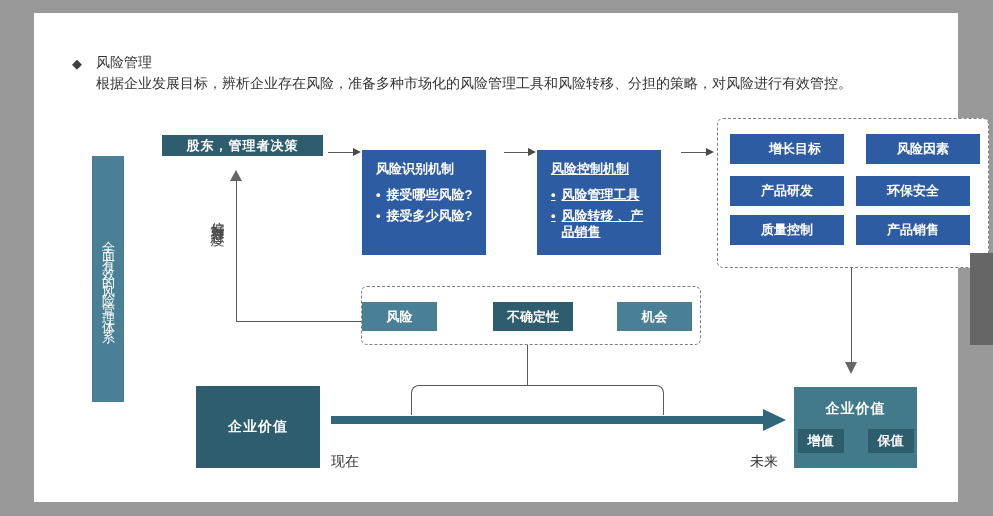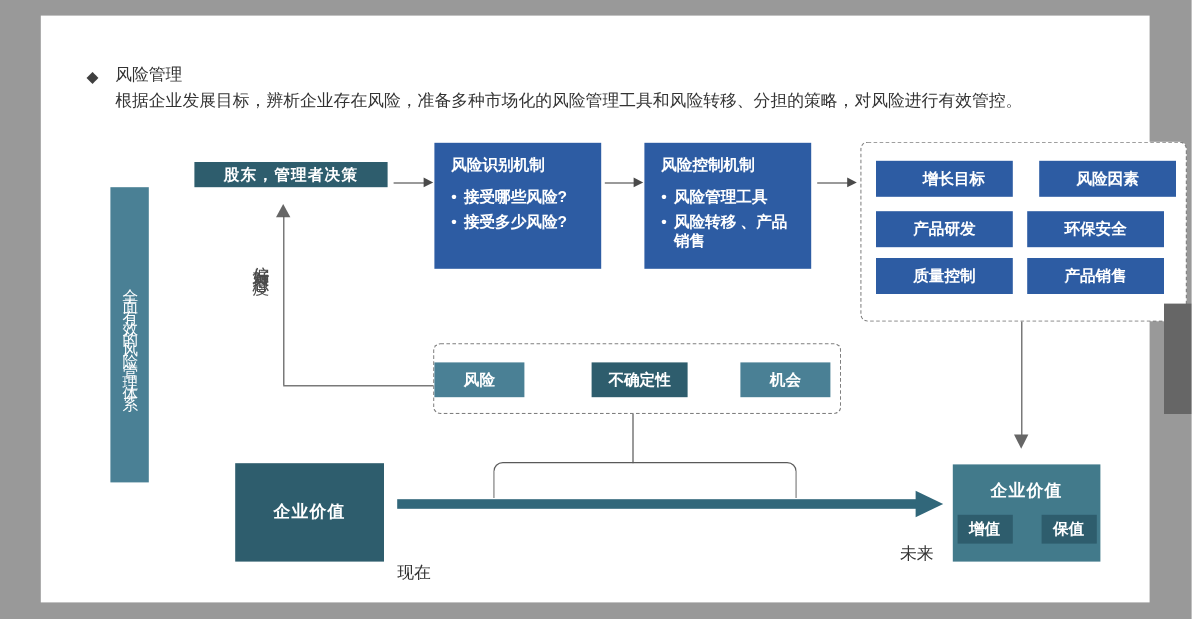--- a/index.html
+++ b/index.html
@@ -32,21 +32,21 @@
   
   .side-bar{left:58px;top:143px;width:32px;height:246px;background:var(--teal-light);
     display:flex;align-items:center;justify-content:center;}
   .v-text{writing-mode:vertical-rl;text-orientation:upright;}
   .side-bar .v-text{color:#fff;font-size:13px;letter-spacing:9px;}
 
   
   .box{display:flex;align-items:center;justify-content:center;color:#fff;font-weight:bold;font-size:13px;}
   .decision{left:128px;top:122px;width:161px;height:21px;background:var(--teal-dark);letter-spacing:1px;}
   .bluebox{background:var(--blue);color:#fff;}
-  .mech{width:139px;height:105px;top:106px;padding:10px 12px 8px 14px;font-size:13px;}
+  .mech{width:124px;height:105px;top:137px;padding:10px 12px 8px 14px;font-size:13px;}
   .mech .mech-title{font-weight:bold;margin-bottom:9px;}
   .bullet-row{display:flex;gap:6px;font-weight:bold;line-height:16px;margin-bottom:5px;}
   .bullet-row .dot{flex:0 0 auto;}
 
   
   .dashed{border:1px dashed #7f7f7f;border-radius:6px;background:#fff;}
   .targets{left:683px;top:105px;width:272px;height:150px;}
   .target{position:absolute;width:114px;height:30px;}
   .uncertainty{left:327px;top:273px;width:340px;height:59px;}
   .u-item{position:absolute;top:15px;height:29px;}
@@ -107,21 +107,21 @@
       <div class="bullet-row">
         <span class="dot">•</span>
         <span>接受多少风险?</span>
       </div>
     </div>
   </div>
 
   <div class="abs hline" style="left:470px;top:139px;width:25px;"></div>
   <div class="abs head-right" style="left:494px;top:135px;"></div>
 
-  <div class="abs bluebox mech" style="left:503px;">
+  <div class="abs bluebox mech" style="left:503px;text-decoration:underline;">
     <div>
       <div class="mech-title">风险控制机制</div>
       <div class="bullet-row">
         <span class="dot">•</span>
         <span>风险管理工具</span>
       </div>
       <div class="bullet-row">
         <span class="dot">•</span>
         <span>风险转移 、产品销售</span>
       </div>
@@ -153,21 +153,21 @@
     <div class="box u-item" style="left:131px;width:80px;background:var(--teal-dark);">不确定性</div>
     <div class="box u-item" style="left:255px;width:75px;background:var(--teal-light);">机会</div>
   </div>
 
   <div class="abs vline" style="left:493px;top:332px;height:41px;"></div>
   <div class="abs bracket"></div>
 
   <div class="abs box value-start">企业价值</div>
   <div class="abs value-bar"></div>
   <div class="abs value-head"></div>
-  <div class="abs time-label" style="left:297px;top:456px;">现在</div>
+  <div class="abs time-label" style="left:297px;top:440px;">现在</div>
   <div class="abs time-label" style="left:716px;top:440px;">未来</div>
 
   <div class="abs value-end">
     <div class="value-end-title">企业价值</div>
     <div class="tag-row">
       <div class="tag">增值</div>
       <div class="tag">保值</div>
     </div>
   </div>
 

